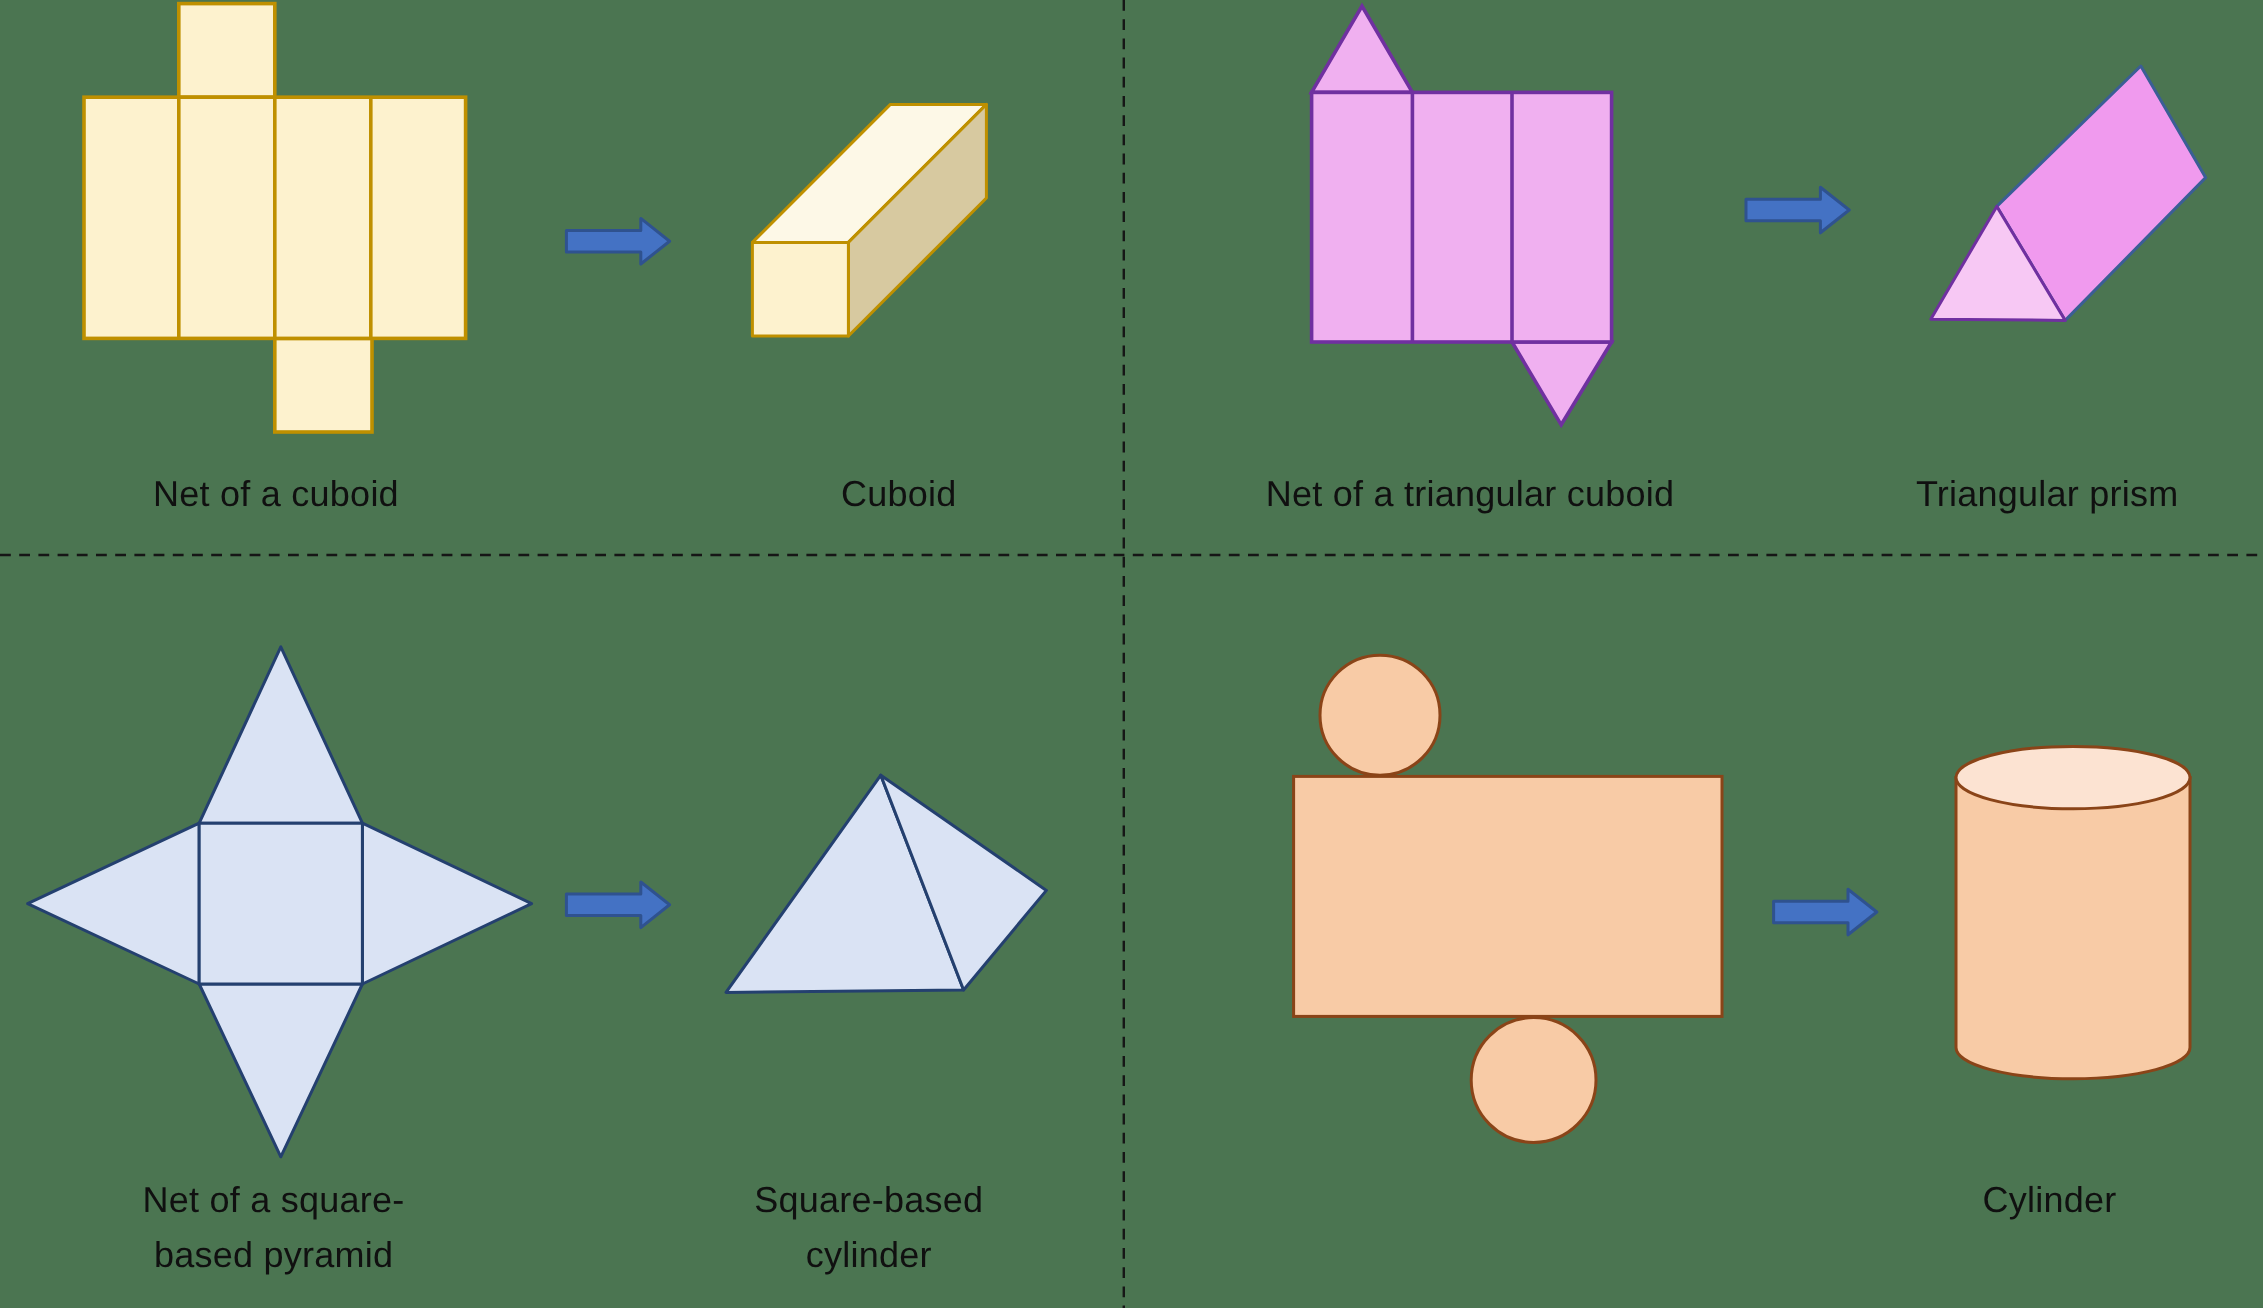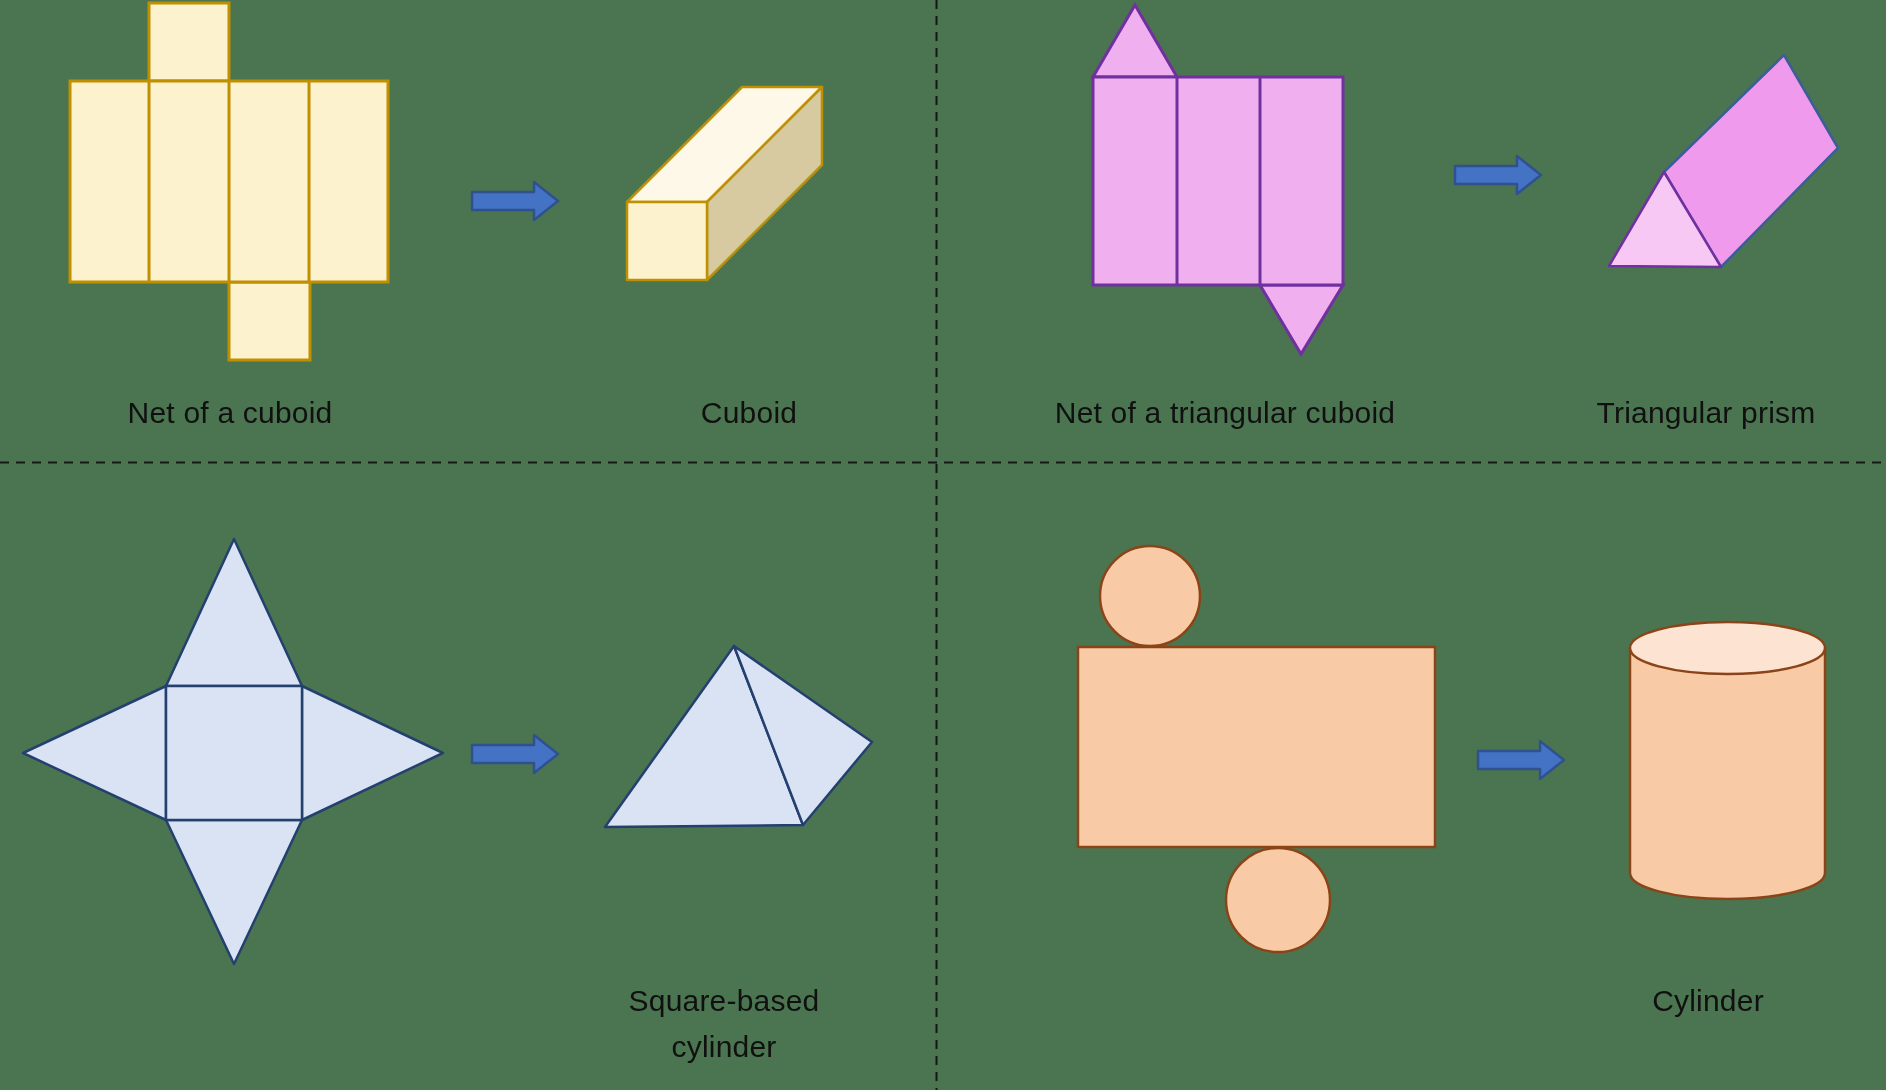--- a/index.html
+++ b/index.html
@@ -106,19 +106,23 @@
       <path class="cyl-body" d="M 1630 648 L 1630 873 A 97.5 26 0 0 0 1825 873 L 1825 648 Z"></path>
       <ellipse class="cyl-top" cx="1727.5" cy="648" rx="97.5" ry="26"></ellipse>
     </g>
   </svg>
 
   <div class="label" style="left:230px;top:393px;">Net of a cuboid</div>
   <div class="label" style="left:749px;top:393px;">Cuboid</div>
   <div class="label" style="left:1225px;top:393px;">Net of a triangular cuboid</div>
   <div class="label" style="left:1706px;top:393px;">Triangular prism</div>
 
+  <div class="label two-row" style="left:228px;top:978px;">
+    <div>Net of a square-</div>
+    <div>based pyramid</div>
+  </div>
   <div class="label two-row" style="left:724px;top:978px;">
     <div>Square-based</div>
     <div>cylinder</div>
   </div>
   <div class="label two-row" style="left:1708px;top:978px;">Cylinder</div>
 
 </div>
 
 </body></html>

